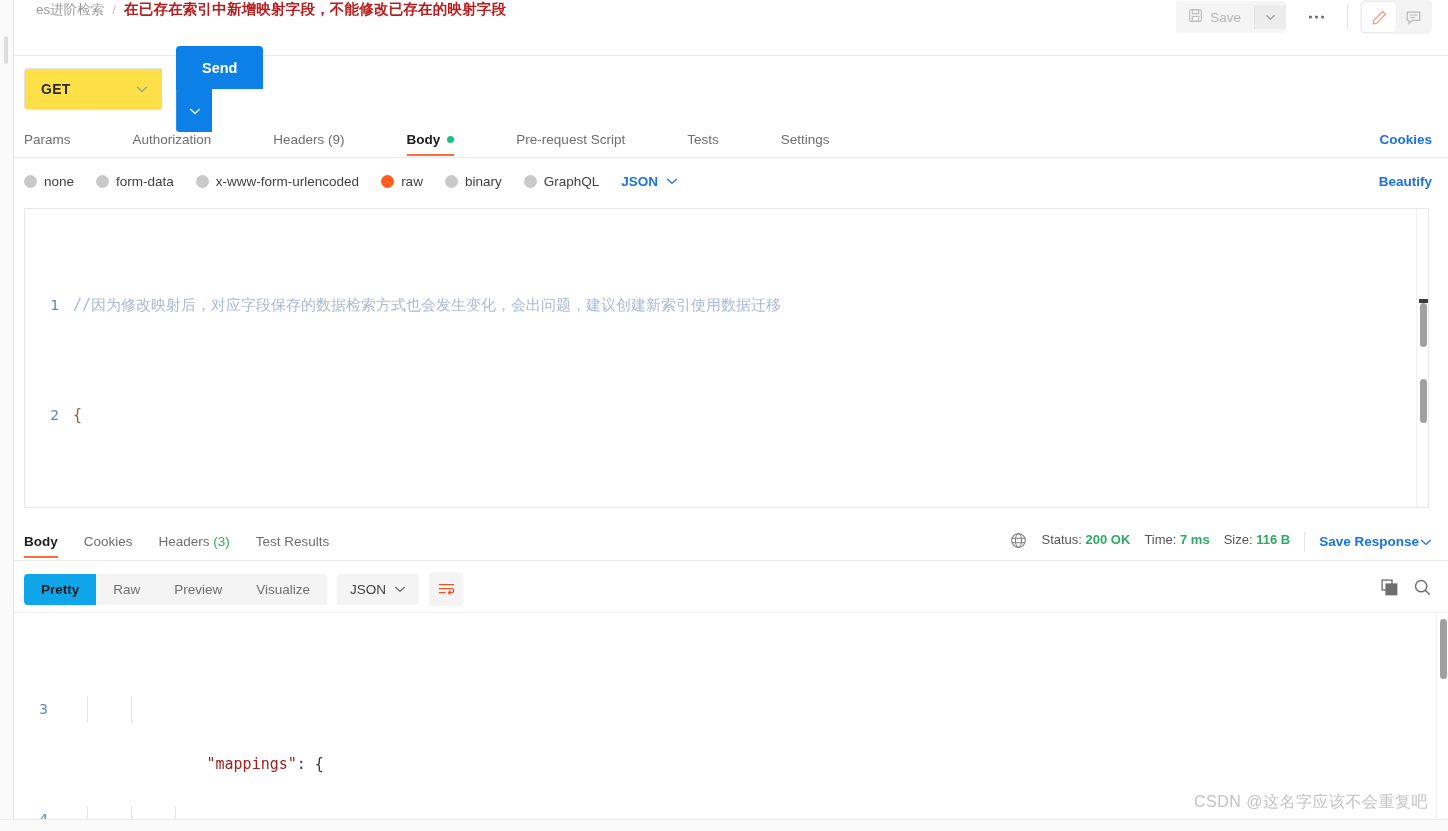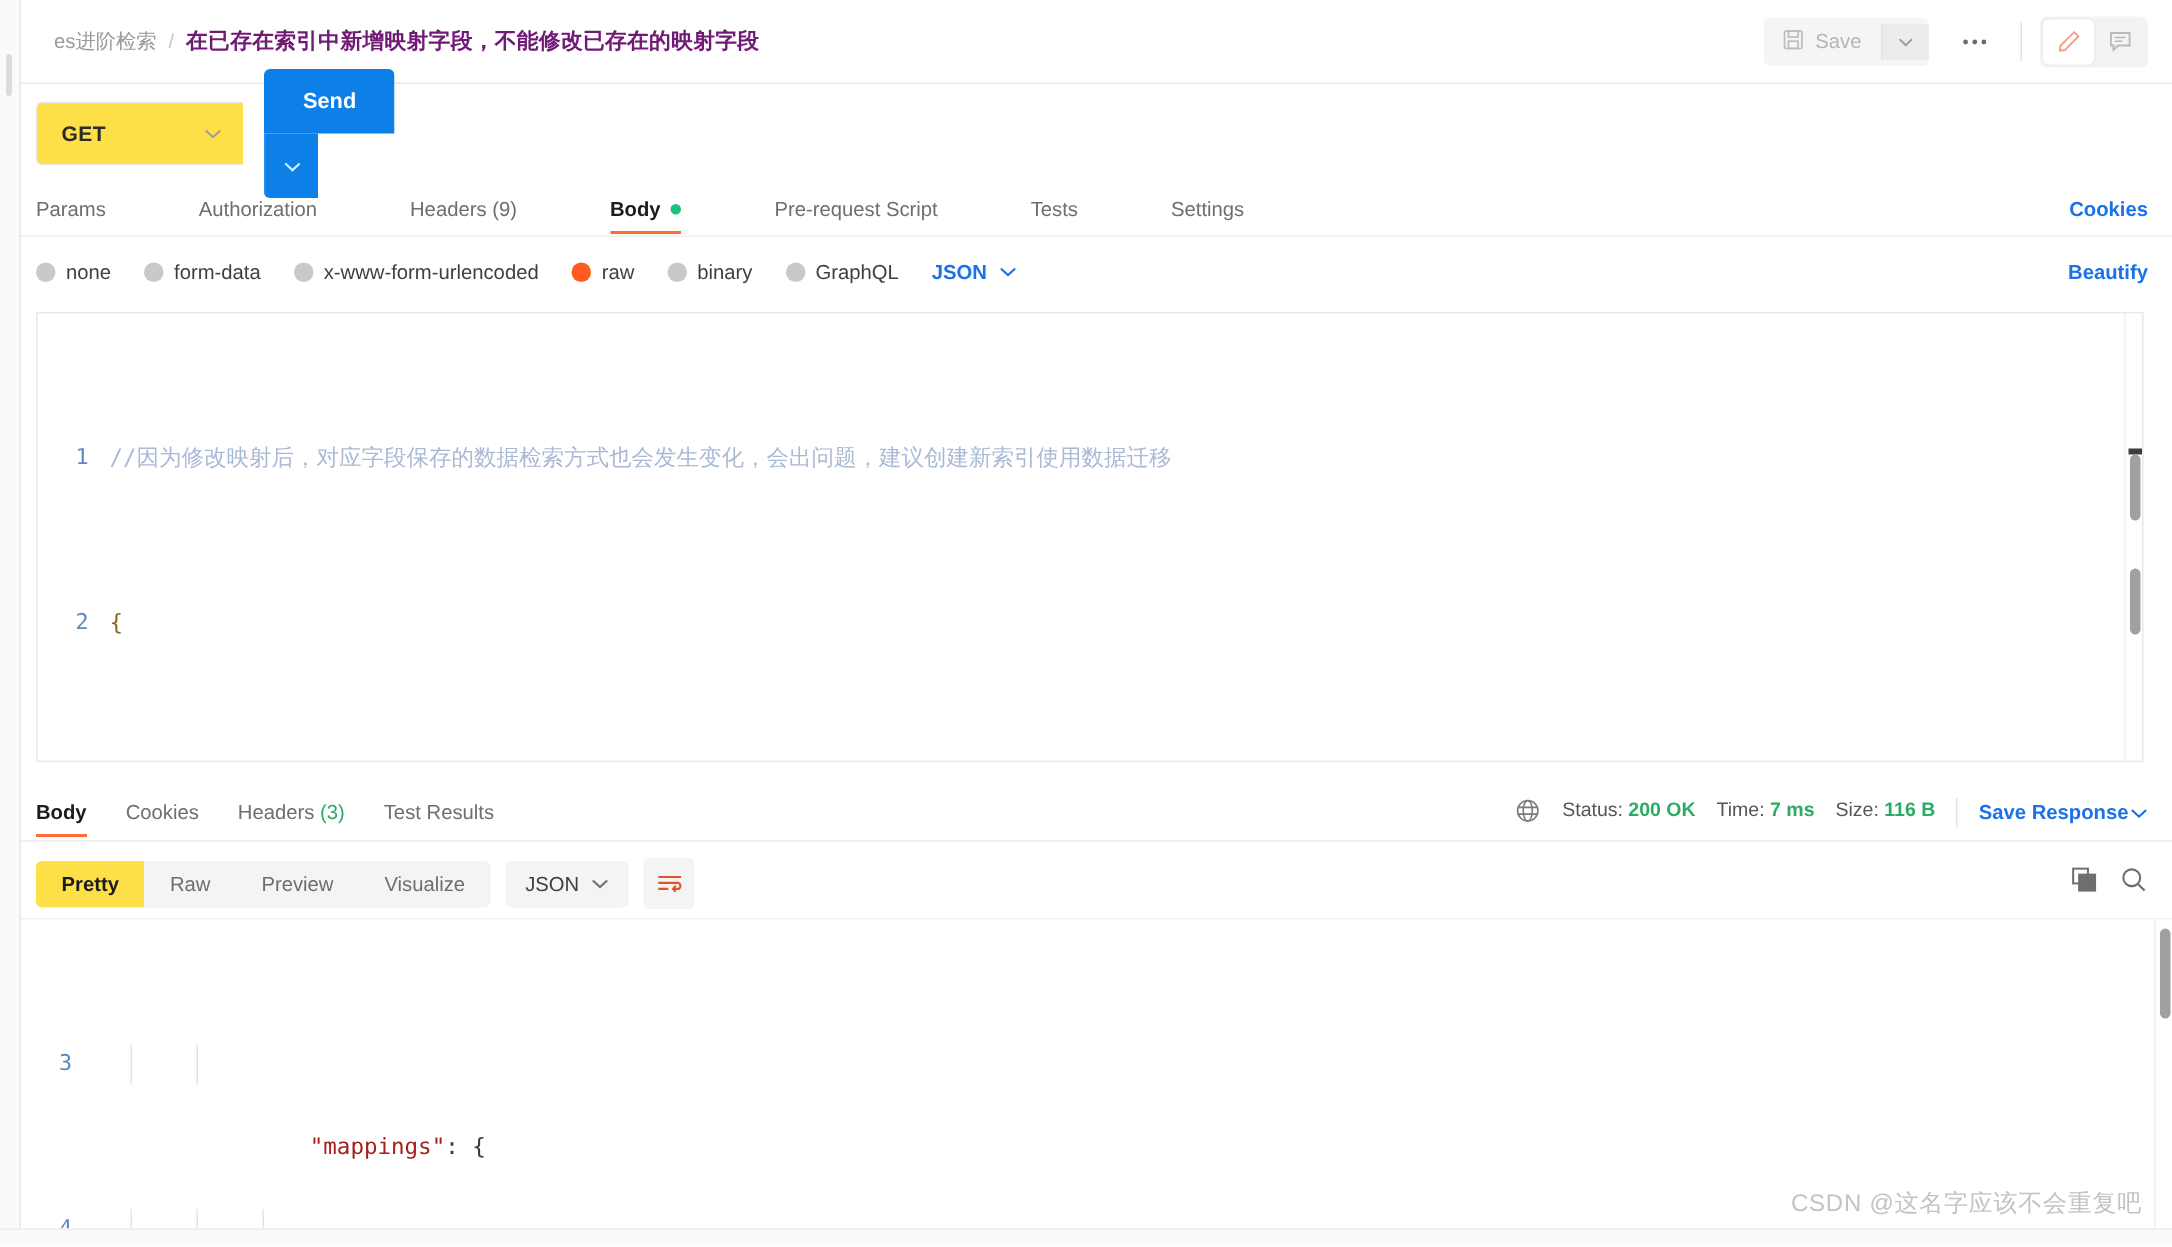--- a/index.html
+++ b/index.html
@@ -18,26 +18,26 @@
   }
   .rail-handle {
     position: absolute; left: 4px; top: 36px; width: 4px; height: 28px;
     background: #dcdcdc; border-radius: 2px;
   }
 
   
   .header {
     position: absolute; left: 14px; top: 0; right: 0; height: 56px;
     background: #ffffff; border-bottom: 1px solid #e8e8e8;
-    display: flex; align-items: center;
+    display: flex; align-items: flex-start;
   }
   .breadcrumb { display: flex; align-items: baseline; padding-left: 22px; }
   .bc-collection { font-size: 13.5px; color: #9a9a9a; }
   .bc-sep { font-size: 13.5px; color: #c6c6c6; margin: 0 8px; }
-  .bc-title { font-size: 14.5px; color: #701a75; font-weight: 700; letter-spacing: .2px; }
+  .bc-title { font-size: 14.5px; color: #b91c1c; font-weight: 700; letter-spacing: .2px; }
 
   .header-right { margin-left: auto; display: flex; align-items: center; padding-right: 16px; }
   .save-group { display: flex; align-items: center; background: #f5f5f5; border-radius: 4px; overflow: hidden; }
   .save-btn {
     display: flex; align-items: center; gap: 7px;
     padding: 7px 13px 7px 12px; font-size: 13.5px; color: #b5b5b5;
     background: #f5f5f5; border: none; cursor: default;
   }
   .save-caret {
     padding: 8px 10px; background: #ececec; color: #9b9b9b; font-size: 11px;
@@ -145,21 +145,21 @@
   .cnt-green { color: #2cab66; }
   .meta { margin-left: auto; display: flex; gap: 14px; font-size: 13px; color: #555; }
   .meta .ok { color: #2cab66; font-weight: 600; }
   .meta-sep { width: 1px; height: 20px; background: #e3e3e3; }
   .save-resp { color: #1b72e8; font-weight: 700; font-size: 13.5px; display: flex; align-items: center; gap: 1px; }
 
   
   .resp-tools { position: absolute; left: 14px; top: 566px; right: 0; height: 46px; display: flex; align-items: center; padding: 0 16px 0 10px; }
   .seg { display: flex; background: #f4f4f4; border-radius: 4px; overflow: hidden; }
   .seg-item { padding: 8px 17px; font-size: 13.5px; color: #6e6e6e; }
-  .seg-item.active { background: #fde047; color: #1c1c1c; font-weight: 600; }
+  .seg-item.active { background: #0ea5e9; color: #1c1c1c; font-weight: 600; }
   .mode-sel { display: flex; align-items: center; gap: 8px; background: #f4f4f4; border-radius: 4px; padding: 8px 13px; margin-left: 10px; font-size: 13.5px; color: #3f3f3f; }
   .wrap-btn { margin-left: 10px; width: 34px; height: 34px; background: #f4f4f4; border-radius: 4px; display: flex; align-items: center; justify-content: center; }
   .tools-right { margin-left: auto; display: flex; align-items: center; gap: 14px; }
 
   
   .resp-body {
     position: absolute; left: 14px; top: 612px; right: 0; bottom: 12px;
     background: #fff; overflow: hidden; border-top: 1px solid #f1f1f1;
   }
   .rl { display: flex; height: 27.5px; position: relative; }

